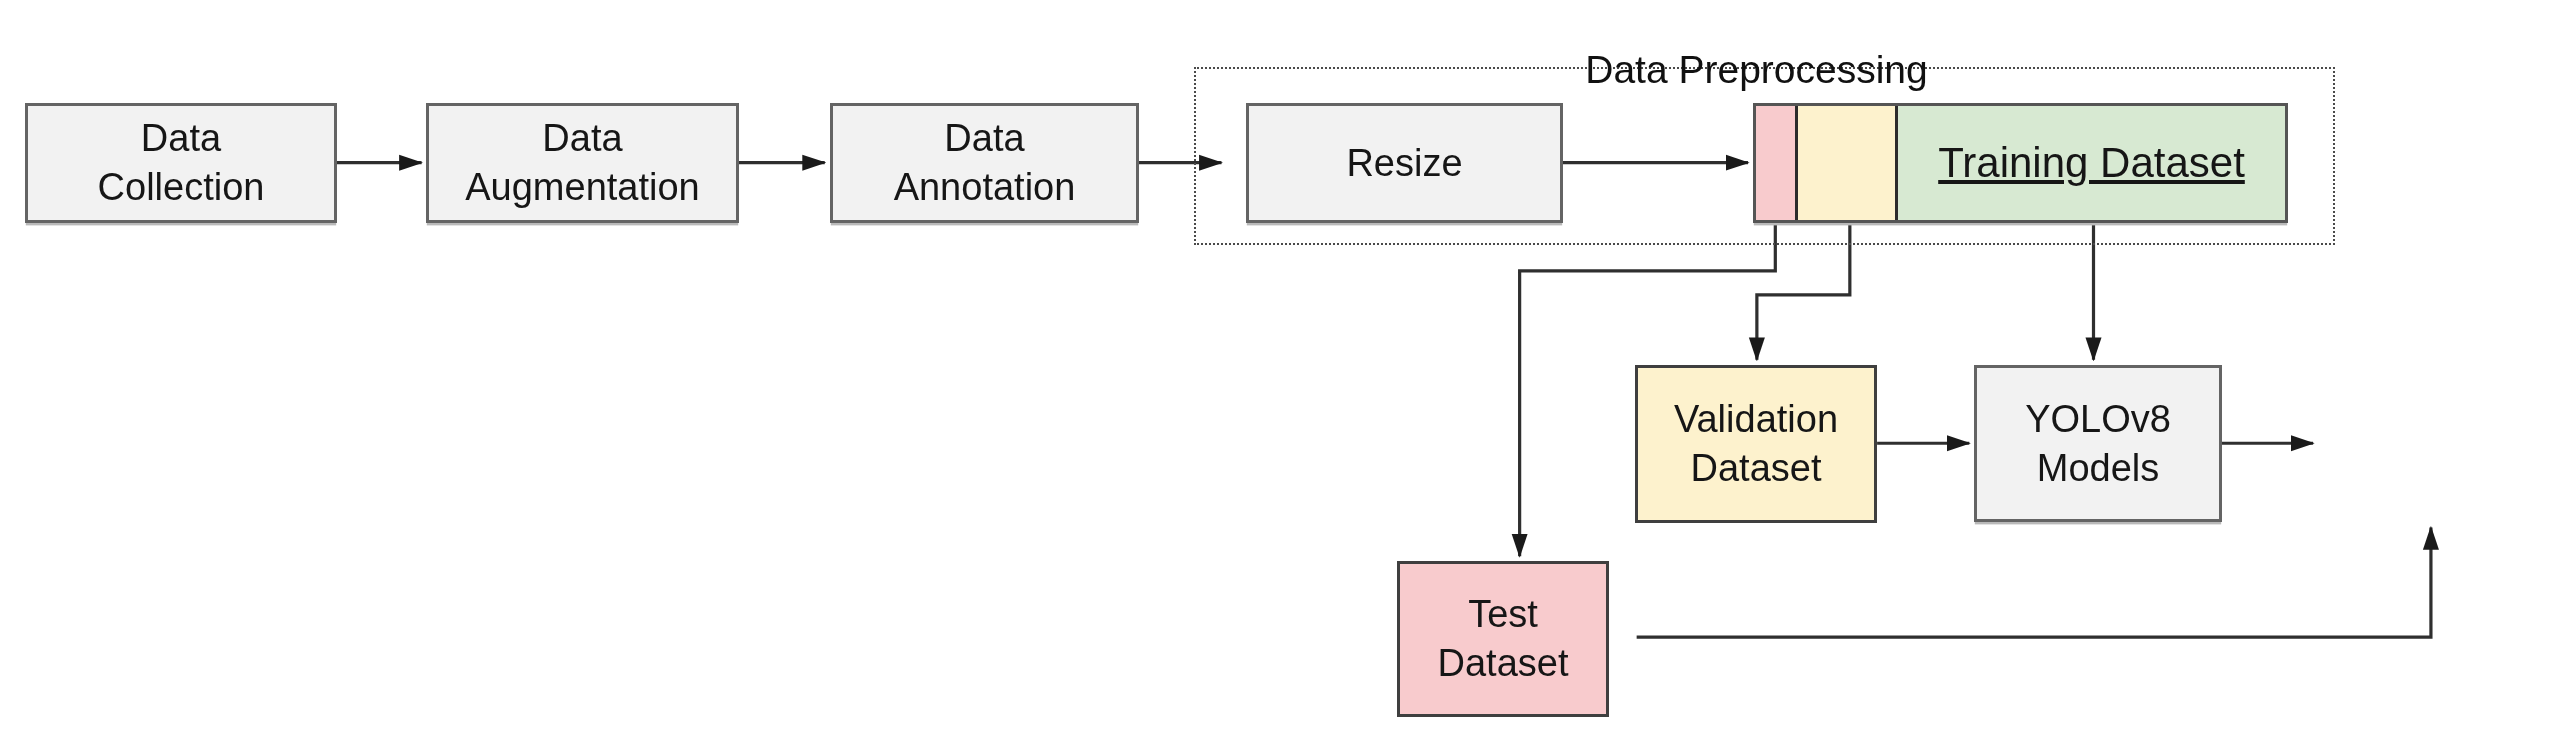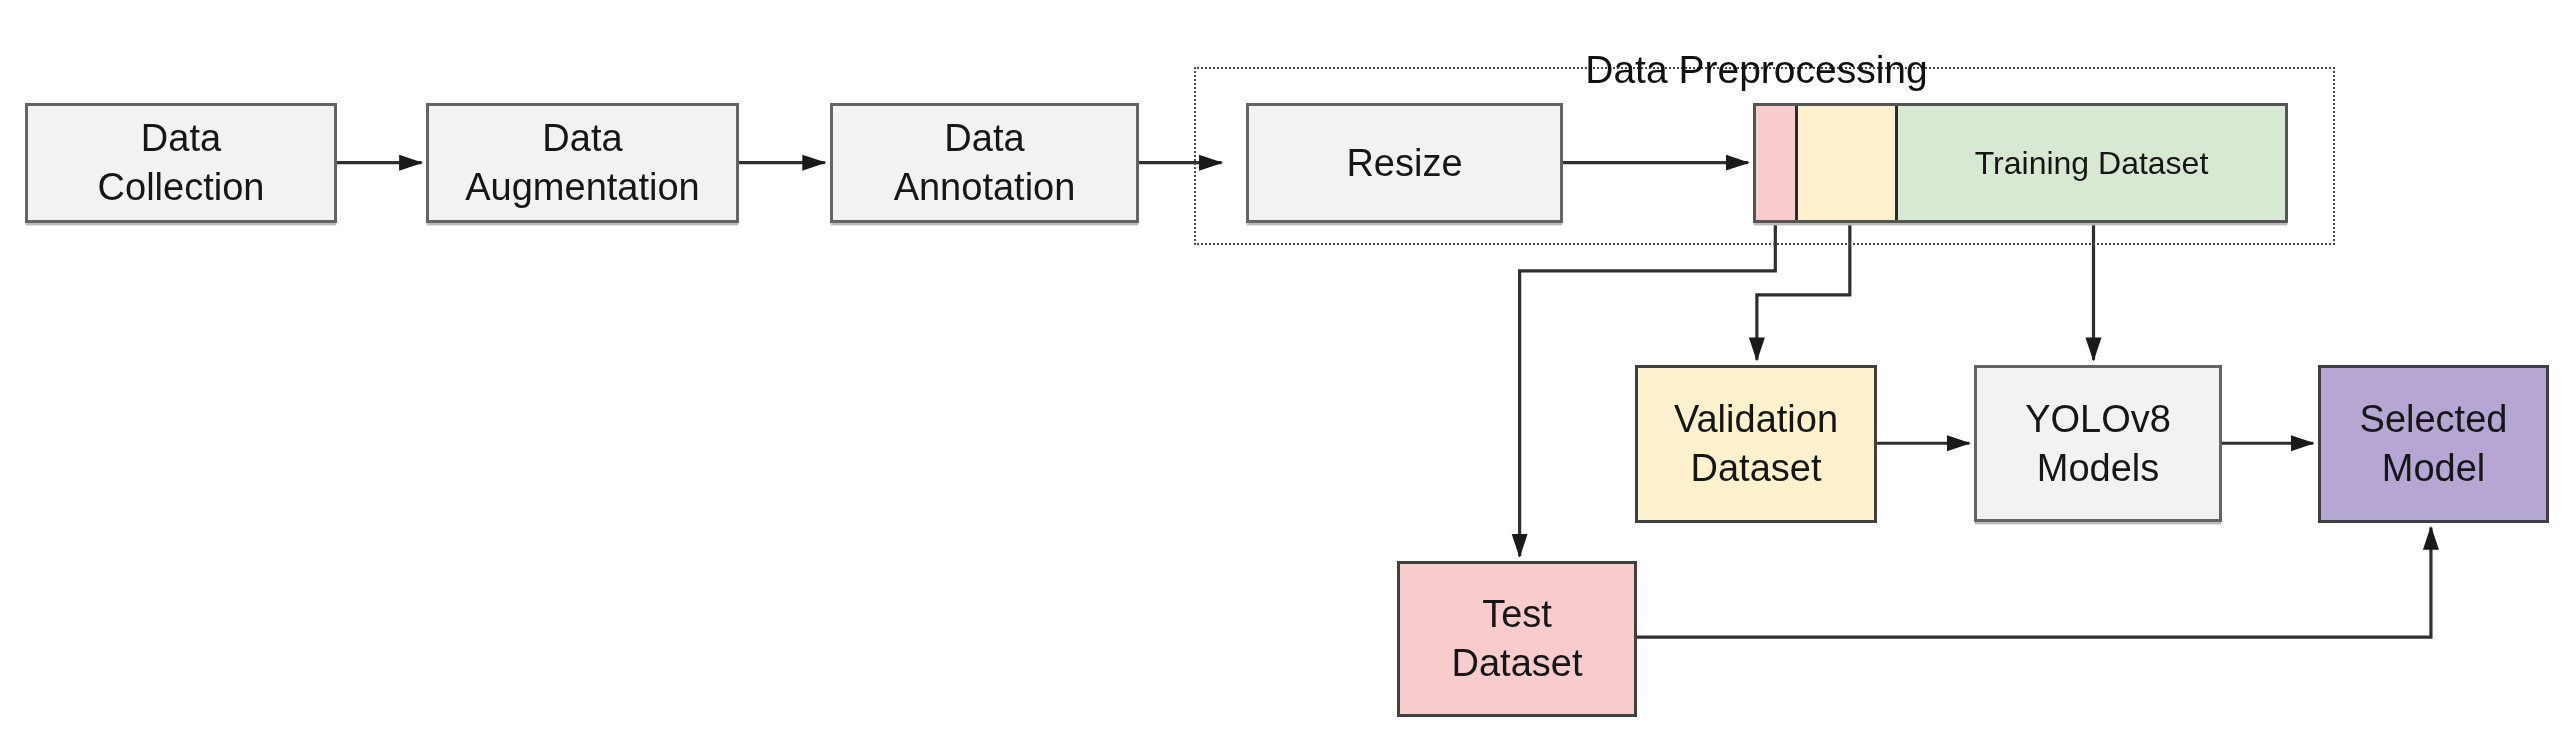--- a/index.html
+++ b/index.html
@@ -75,36 +75,37 @@
     border: 3.2px solid #555555;
     display: flex;
     box-shadow: 0 3.2px 0 -0.8px #b9b9b9;
   }
   .split-seg {
     box-sizing: border-box;
     height: 100%;
     display: flex;
     align-items: center;
     justify-content: center;
-    font-size: 32px;
+    font-size: 42px;
     color: #161616;
+    text-decoration: underline;
   }
   .seg-pink   { width: 42px;  border-right: 3.2px solid #2c2c2c; }
   .seg-yellow { width: 100px; border-right: 3.2px solid #2c2c2c; }
   .seg-green  { flex: 1; }
 
   
   .n-collection   { left: 25px;   top: 103px; width: 312px; height: 120px; }
   .n-augmentation { left: 426px;  top: 103px; width: 313px; height: 120px; }
   .n-annotation   { left: 830px; top: 103px; width: 309px; height: 120px; }
   .n-resize       { left: 1226px; top: 103px; width: 317px; height: 120px; margin-left: 20px; }
   .n-validation   { left: 1635px; top: 365px; width: 242px; height: 158px; }
   .n-yolov8       { left: 1974px; top: 365px; width: 248px; height: 157px; }
   .n-selected     { left: 2318px; top: 365px; width: 231px; height: 158px; }
-  .n-test         { left: 1397px; top: 561px; width: 240px; height: 156px; justify-content: center; }
+  .n-test         { left: 1397px; top: 561px; width: 212px; height: 156px; justify-content: center; }
 
   .edge-layer {
     position: absolute;
     left: 0;
     top: 0;
     width: 2576px;
     height: 747px;
     pointer-events: none;
   }
 </style>
@@ -166,24 +167,20 @@
   <div class="node colored-node yellow-fill n-validation">
     <span>Validation
 Dataset</span>
   </div>
 
   <div class="node gray-node n-yolov8">
     <span>YOLOv8
 Models</span>
   </div>
 
-  <div class="node colored-node purple-fill n-selected">
-    <span>Selected
-Model</span>
-  </div>
 
   <div class="node colored-node pink-fill n-test">
     <span>Test
 Dataset</span>
   </div>
 
 </div>
 
 
 </body></html>

